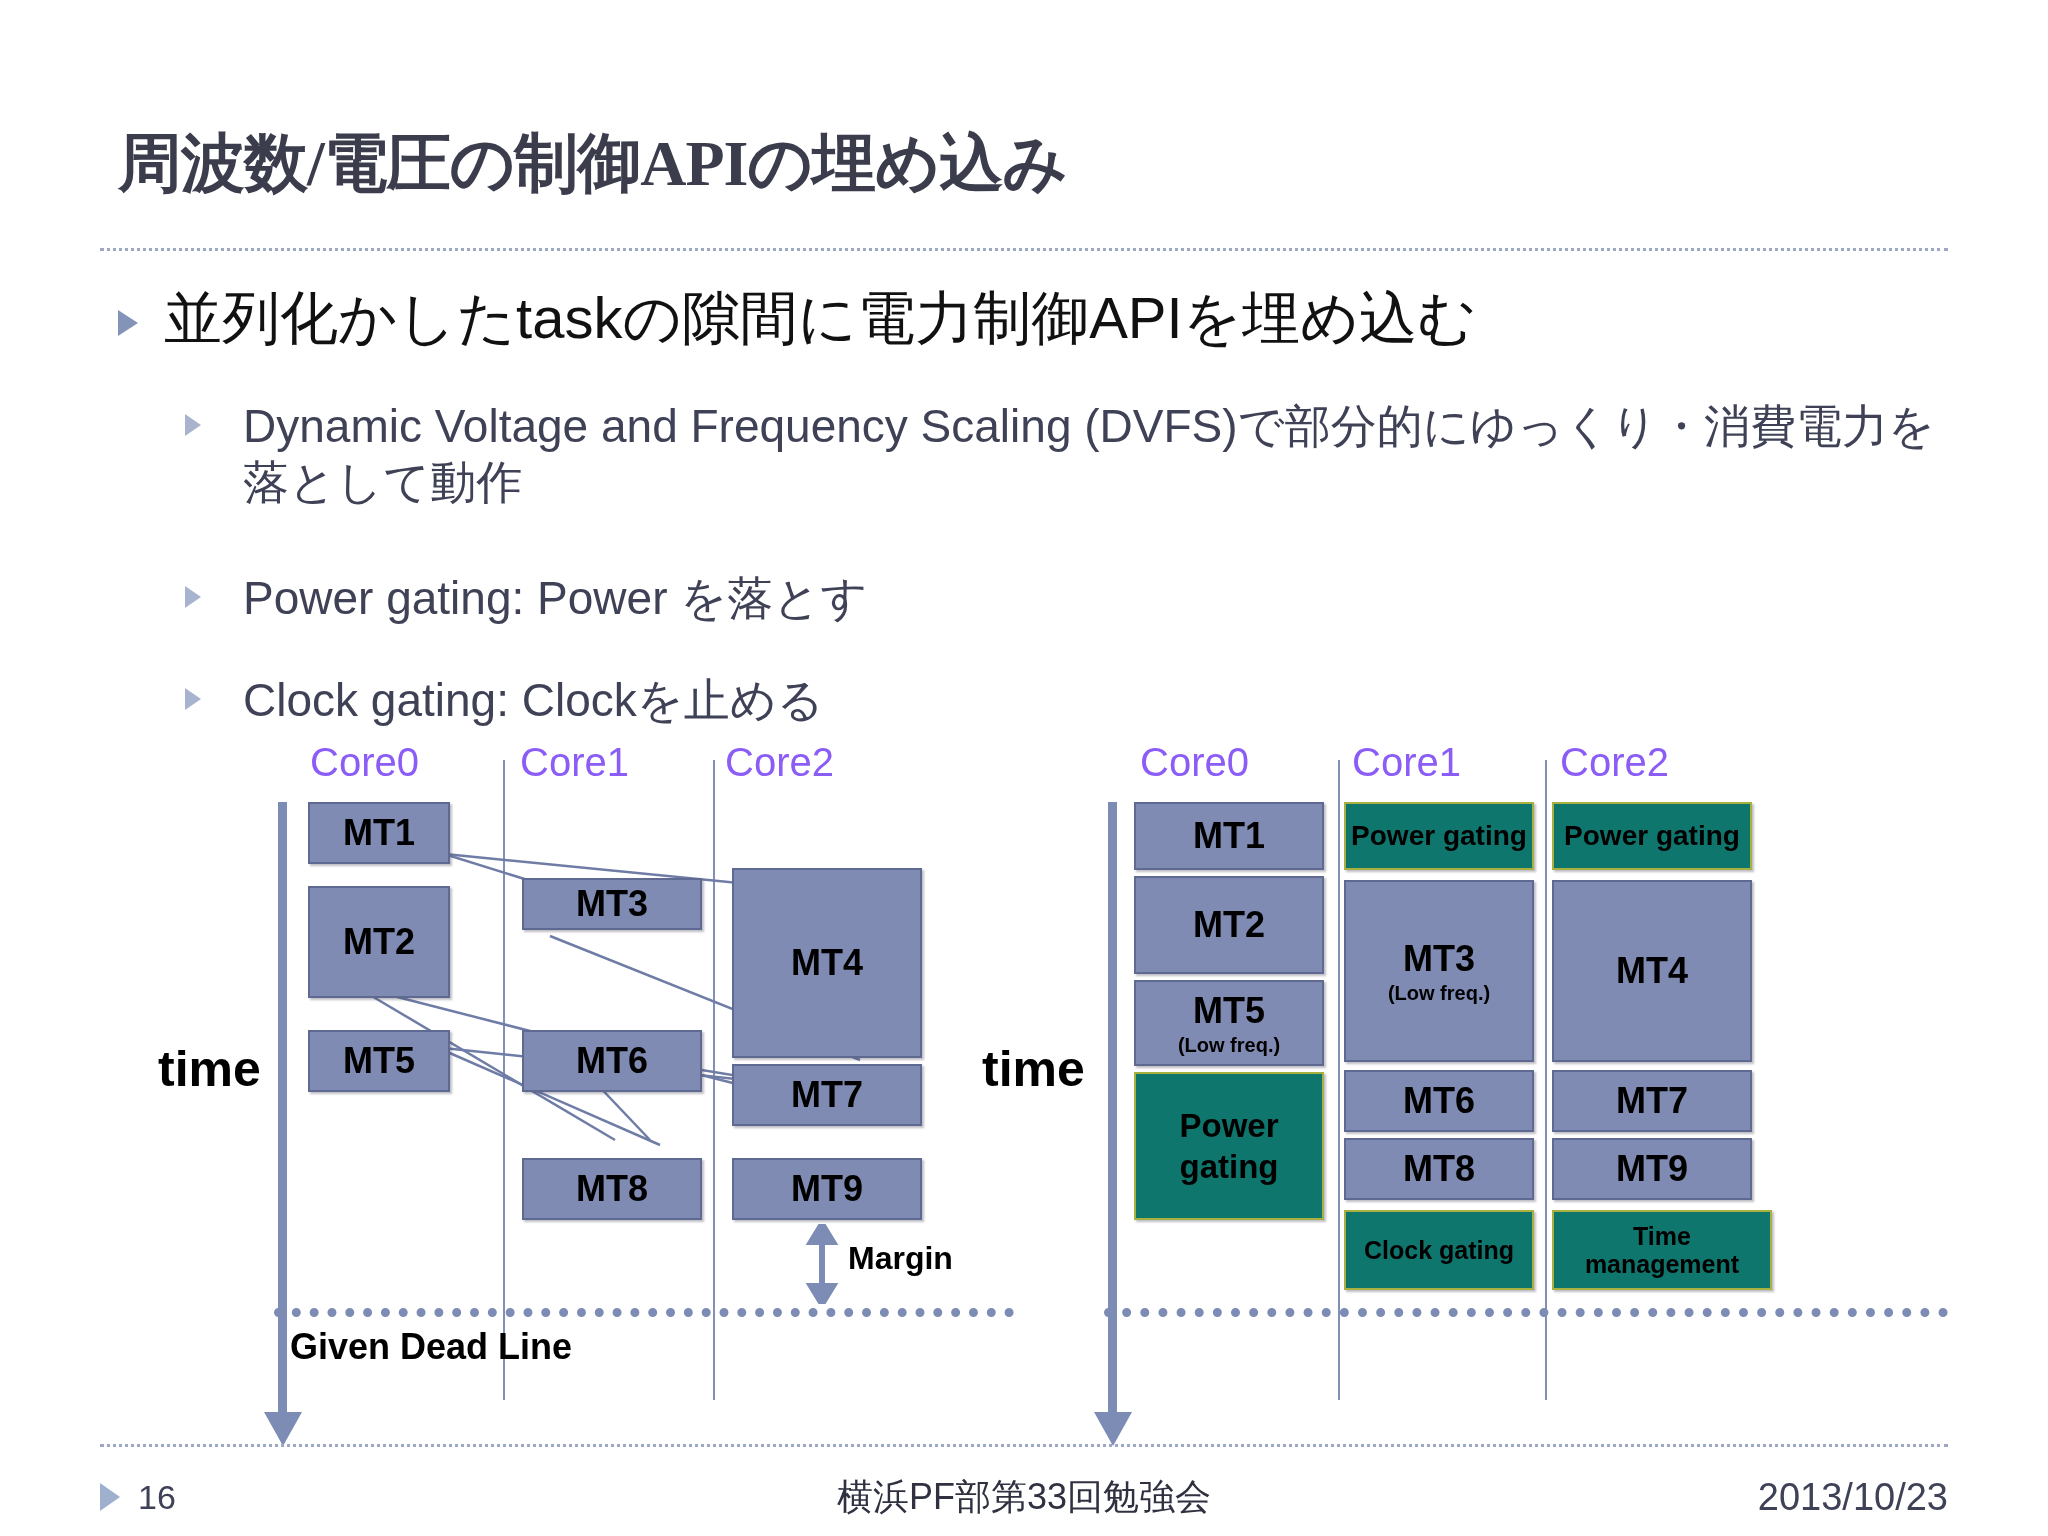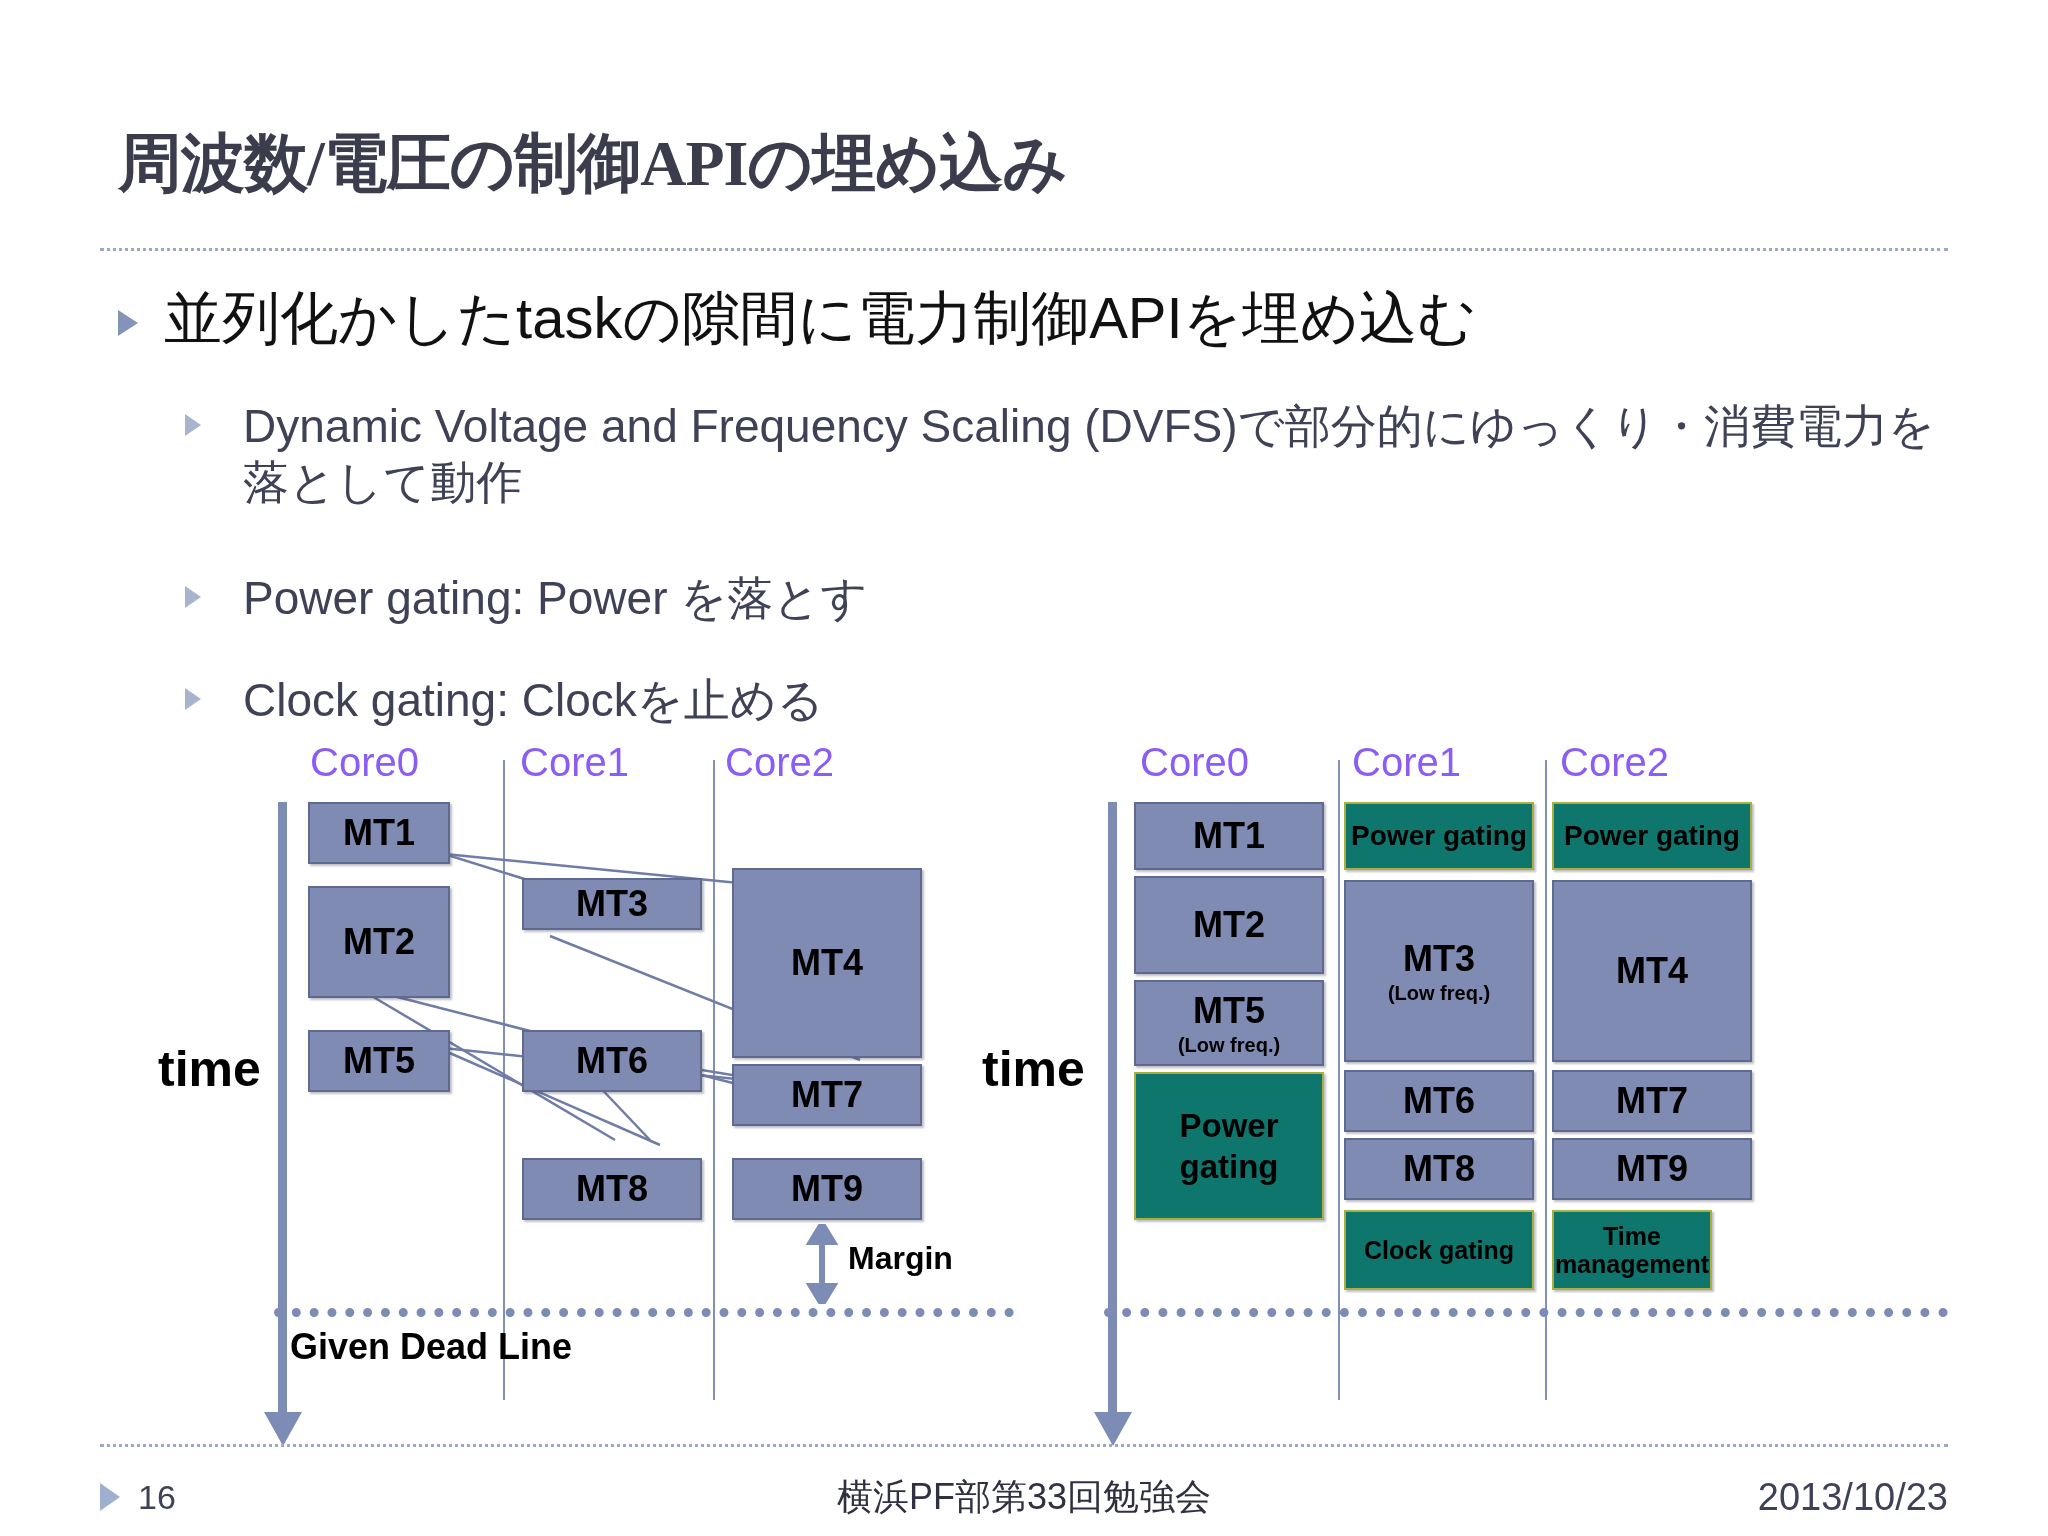--- a/index.html
+++ b/index.html
@@ -382,21 +382,21 @@
   </div>
   <div class="task" style="left:462px; top:140px; width:200px; height:182px;">
     <span class="lbl">MT4</span>
   </div>
   <div class="task" style="left:462px; top:330px; width:200px; height:62px;">
     <span class="lbl">MT7</span>
   </div>
   <div class="task" style="left:462px; top:398px; width:200px; height:62px;">
     <span class="lbl">MT9</span>
   </div>
-  <div class="task green tiny" style="left:462px; top:470px; width:160px; height:80px;">
+  <div class="task green tiny" style="left:462px; top:470px; width:220px; height:80px;">
     <span class="lbl">Time management</span>
   </div>
 
   <div class="deadline" style="left:14px; top:568px; width:844px;"></div>
 </div>
 
 <div class="footer-rule"></div>
 <div class="footer">
   <span class="tri-f"></span>
   <span class="pagenum">16</span>

